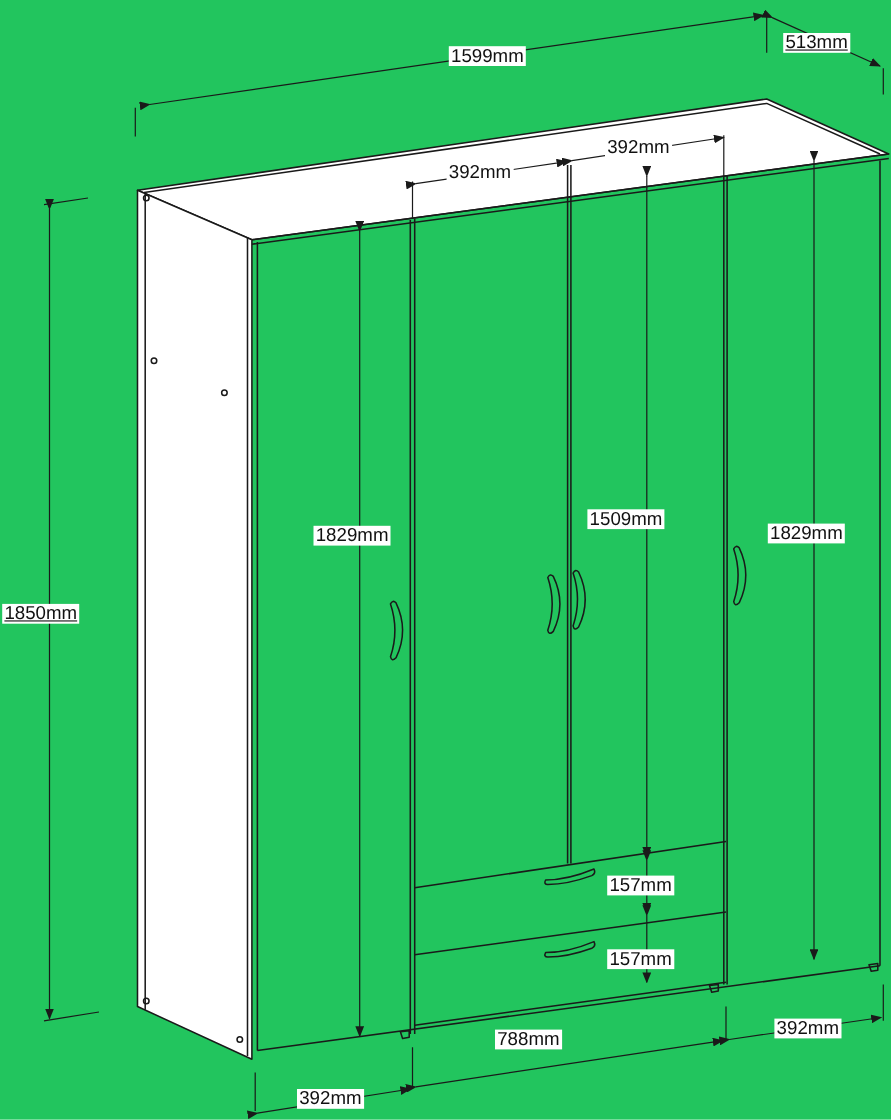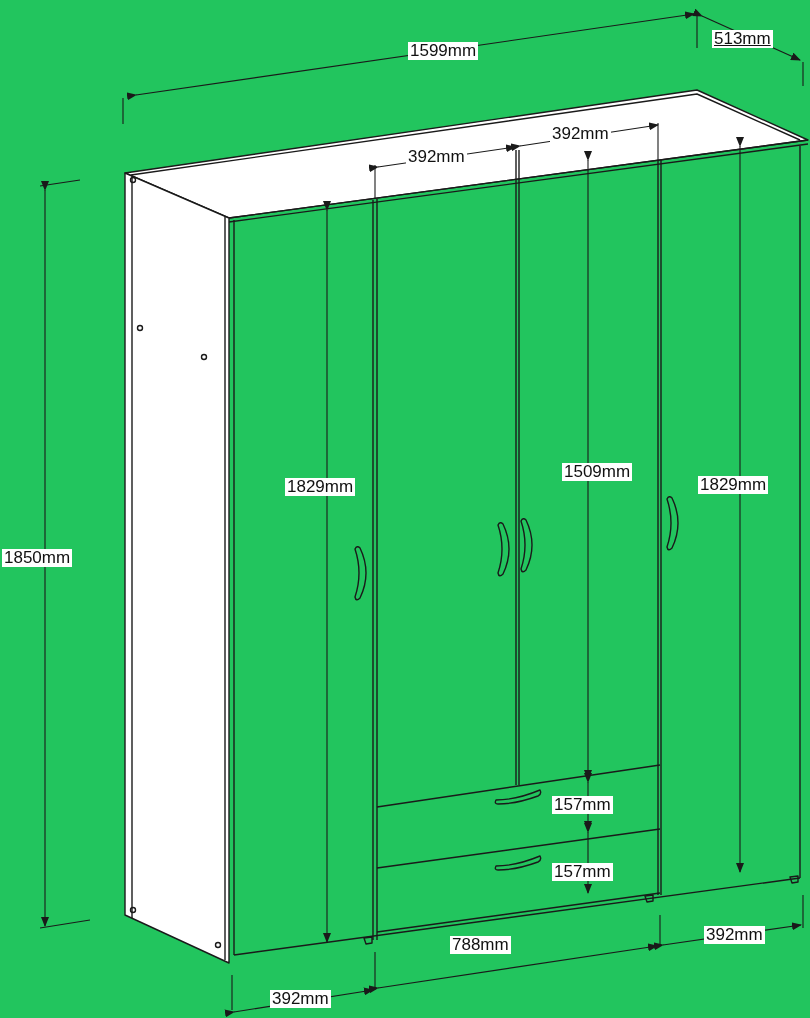--- a/index.html
+++ b/index.html
@@ -101,22 +101,22 @@
       <line x1="234" y1="1012" x2="373" y2="990" marker-start="url(#ah)" marker-end="url(#ah)"></line>
       <line x1="378" y1="988" x2="657" y2="946" marker-start="url(#ah)" marker-end="url(#ah)"></line>
       <line x1="663" y1="945" x2="801" y2="925" marker-start="url(#ah)" marker-end="url(#ah)"></line>
     </g>
   </svg>
 
   <span class="lbl" style="left:408px;top:42px;">1599mm</span>
   <span class="lbl" style="left:712px;top:30px;text-decoration:underline;">513mm</span>
   <span class="lbl" style="left:406px;top:148px;">392mm</span>
   <span class="lbl" style="left:550px;top:125px;">392mm</span>
-  <span class="lbl" style="left:2px;top:549px;">1850mm</span>
+  <span class="lbl" style="left:2px;top:549px;text-decoration:underline;">1850mm</span>
   <span class="lbl" style="left:285px;top:478px;">1829mm</span>
-  <span class="lbl" style="left:562px;top:463px;">1509mm</span>
+  <span class="lbl" style="left:534px;top:463px;">1509mm</span>
   <span class="lbl" style="left:698px;top:476px;">1829mm</span>
   <span class="lbl" style="left:552px;top:796px;">157mm</span>
   <span class="lbl" style="left:552px;top:863px;">157mm</span>
   <span class="lbl" style="left:270px;top:990px;">392mm</span>
   <span class="lbl" style="left:450px;top:936px;">788mm</span>
   <span class="lbl" style="left:704px;top:926px;">392mm</span>
 </div>
 
 </body></html>

